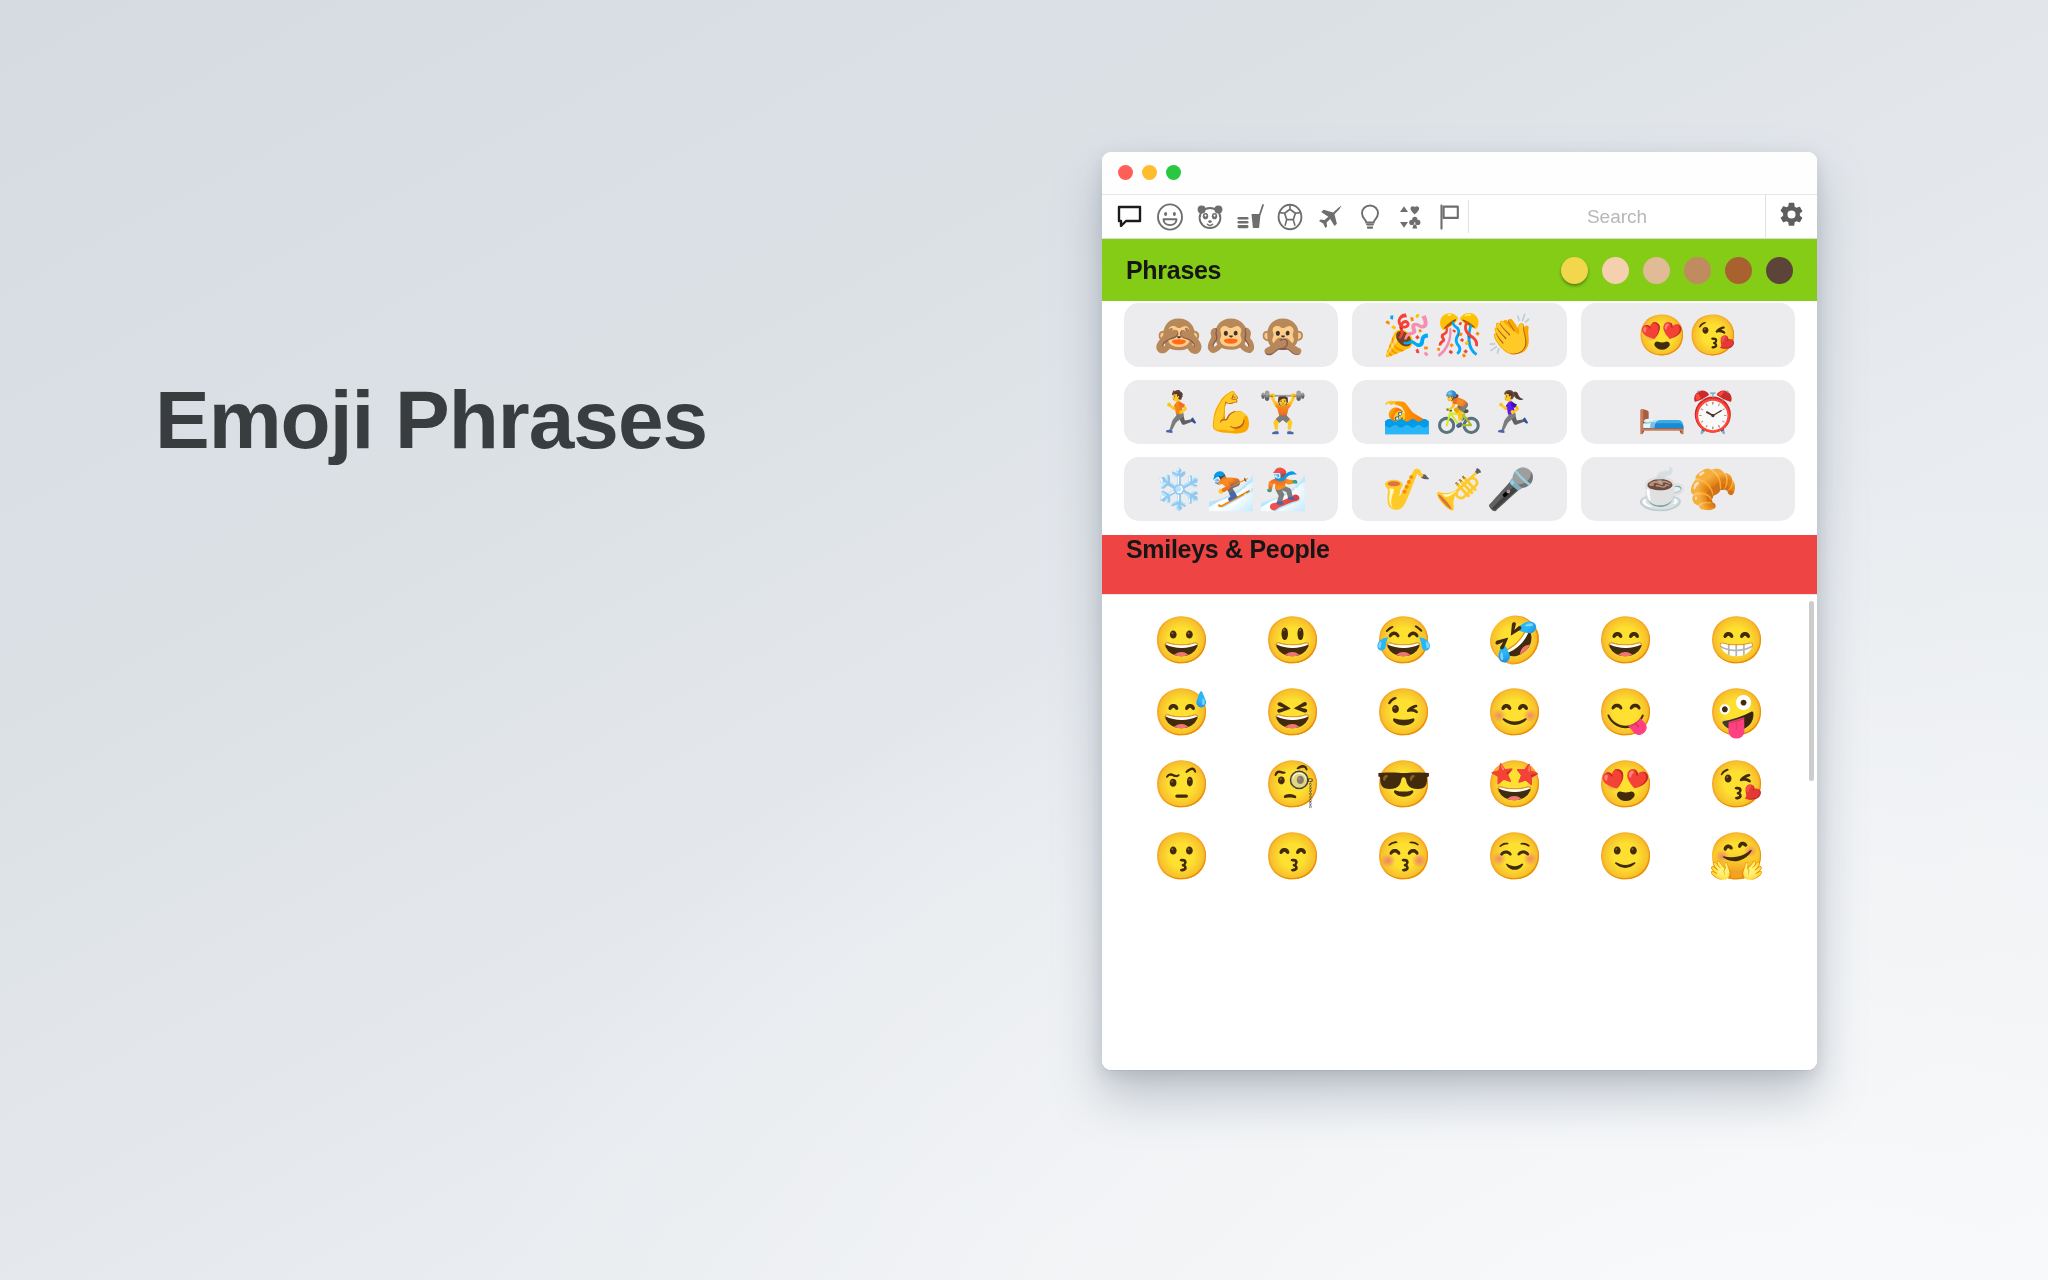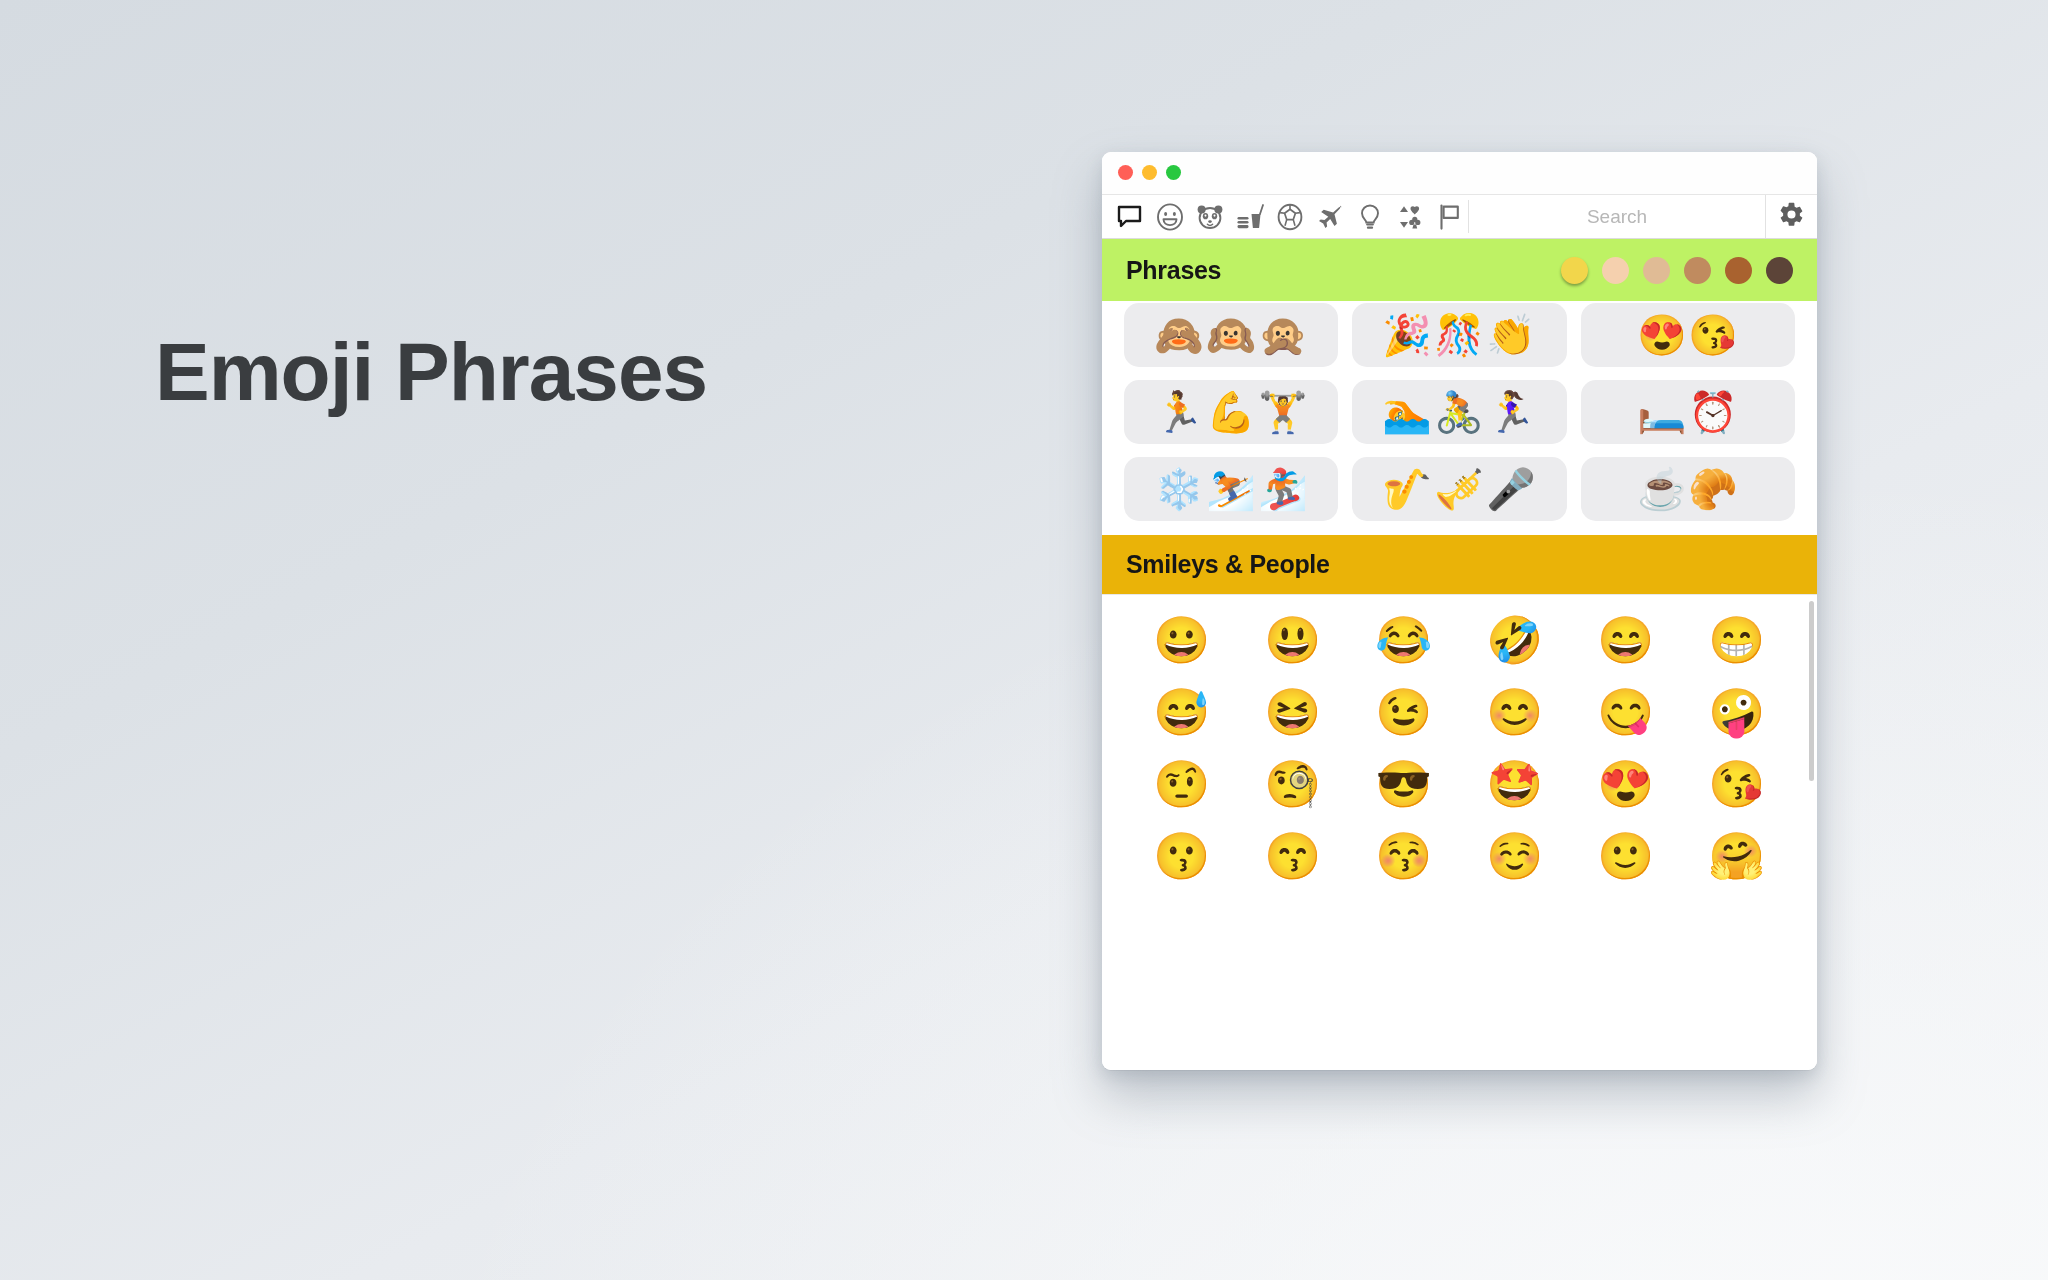--- a/index.html
+++ b/index.html
@@ -12,21 +12,21 @@
     background:
       radial-gradient(ellipse 2400px 1800px at 88% 118%, #FAFBFC 0%, rgba(250,251,252,0) 58%),
       linear-gradient(152deg, #D5DBE1 0%, #DCE1E6 32%, #E8EBEF 62%, #F1F3F5 100%);
     position:relative;
   }
 
   
   .promo { position:absolute; left:155px; top:330px; width:860px; }
   .promo-title {
     font-size:82px; font-weight:bold; color:#3A3D40;
-    letter-spacing:-1px; line-height:1.02;
+    letter-spacing:-1px; line-height:1.02;margin-top:48px;
   }
   .promo-sub {
     margin-top:140px;
     font-size:53px; font-weight:bold; color:#3A3D40;
     line-height:1.30; letter-spacing:-0.4px;
     white-space:pre-line;
   }
 
   
   .window {
@@ -78,21 +78,21 @@
   .gear-btn {
     width:52px; display:flex; align-items:center; justify-content:center;
     border-left:1px solid #E2E2E2;
   }
 
   
   .section-head {
     height:62px; flex:0 0 auto;
     display:flex; align-items:center; justify-content:space-between;
     padding:0 24px 0 24px;
-    background:#bef264;
+    background:#84cc16;
   }
   .section-title { font-size:25px; font-weight:bold; color:#161616; letter-spacing:-0.3px; }
   .tones { display:flex; gap:14px; align-items:center; }
   .tone { width:27px; height:27px; border-radius:50%; }
   .tone.sel { box-shadow:0 2px 3px rgba(0,0,0,.35); }
 
   
   .phrases {
     flex:0 0 auto;
     padding:2px 22px 14px 22px;
@@ -102,24 +102,24 @@
   .phrase-tile {
     height:64px; background:#ECECEE; border-radius:15px;
     display:flex; align-items:center; justify-content:center;
     gap:2px;
   }
   .phrase-tile .em { font-size:40px; line-height:1; }
 
   
   .smiley-head {
     height:60px; flex:0 0 auto;
-    display:flex; align-items:center;
+    display:flex; 
     padding:0 24px;
     border-bottom:1px solid #E8E8E8;
-    background:#eab308;
+    background:#ef4444;
   }
   .grid-scroll {
     flex:1 1 auto; position:relative; overflow:hidden; background:#FFFFFF;
   }
   .emoji-grid {
     padding:14px 24px 0 24px;
     display:grid; grid-template-columns:repeat(6, 1fr);
     row-gap:10px;
     justify-items:center;
   }

